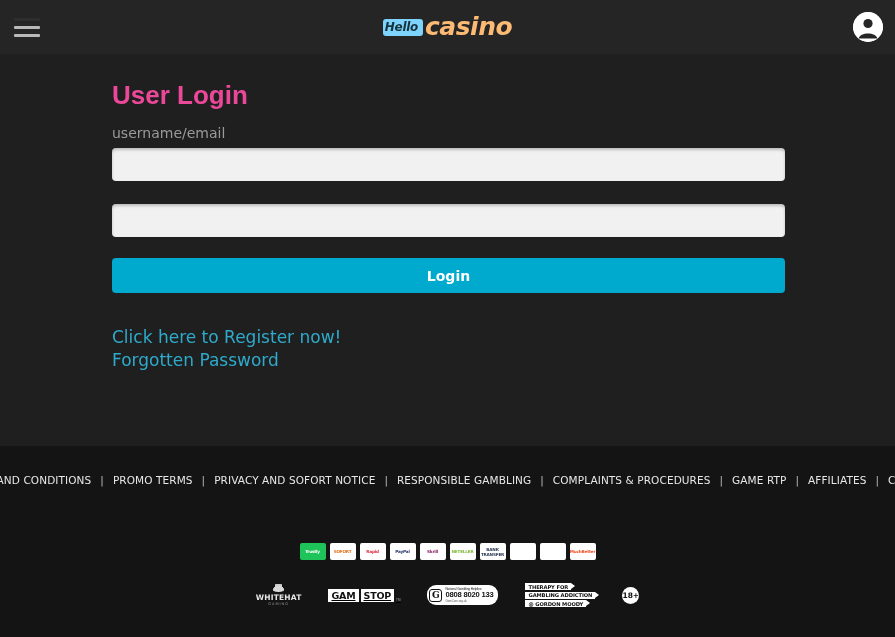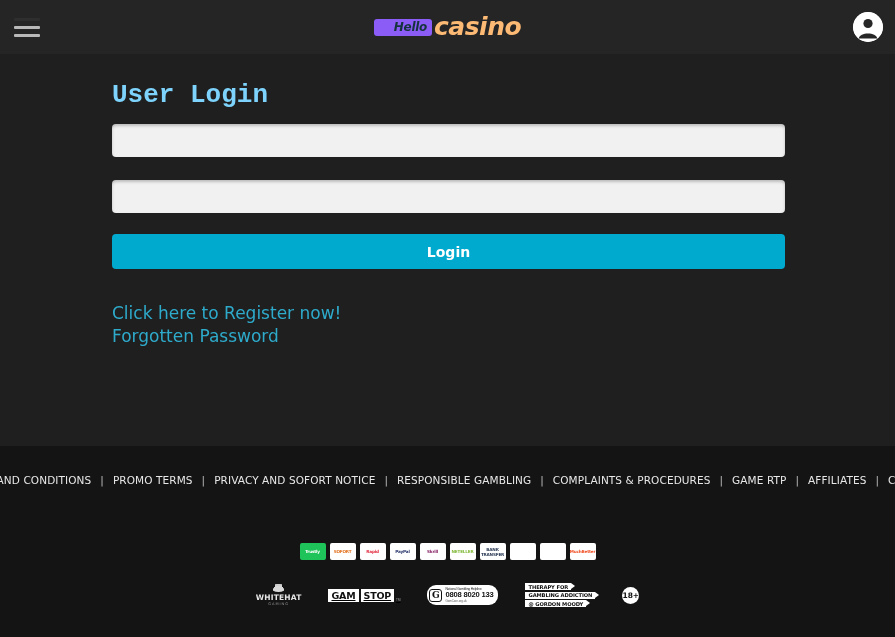--- a/index.html
+++ b/index.html
@@ -29,27 +29,27 @@
     cursor: pointer;
   }
   .hamburger span {
     display: block; height: 3px; width: 26px;
     background: #b9b9b9; border-radius: 1px;
   }
   .hamburger span.faint { background: #2e2e2e; }
 
   .logo { display: flex; align-items: center; gap: 2px; user-select: none; }
   .logo-hello {
-    background: #8b5cf6;
+    background: #7dd3fc;
     color: #14333d;
     font-size: 12px;
     font-weight: bold;
     font-style: italic;
     letter-spacing: -0.3px;
-    padding: 1px 5px 2px 20px;
+    padding: 1px 5px 2px 2px;
     border-radius: 3px;
     line-height: 14px;
     font-family: "DejaVu Sans", sans-serif;
   }
   .logo-casino {
     color: #fdba74;
     font-size: 25px;
     font-weight: bold;
     font-style: italic;
     letter-spacing: -0.5px;
@@ -71,25 +71,25 @@
 
   
   .main {
     height: 392px;
     background: #1f1f1f;
     padding-top: 26px;
   }
   .form-wrap { width: 673px; margin: 0 auto; padding-left: 1px; }
 
   .page-title {
-    color: #7dd3fc;
+    color: #ec4899;
     font-size: 26px;
     font-weight: bold;
     letter-spacing: 0px;
-    font-family: Liberation Mono, monospace;
+    font-family: Liberation Sans, sans-serif;
     margin-bottom: 14px;
   }
   .field-label {
     color: #9a9a9a;
     font-size: 14px;
     margin-bottom: 7px;
     font-family: "DejaVu Sans", sans-serif;
   }
   .text-input {
     display: block;
@@ -294,20 +294,21 @@
       <path d="M5.8 26.5 C6.6 19.8 23.4 19.8 24.2 26.5 Z" fill="#262626"></path>
     </svg>
   </div>
 </div>
 
 <div class="main">
   <div class="form-wrap">
 
     <div class="page-title">User Login</div>
 
+    <div class="field-label">username/email</div>
     <input class="text-input" type="text" value="" placeholder="" style="">
 
     <div class="gap"></div>
 
     <input class="text-input" type="password" value="" placeholder="" style="">
 
     <button class="login-button">Login</button>
 
     <div class="links">
       <a class="link">Click here to Register now!</a>

